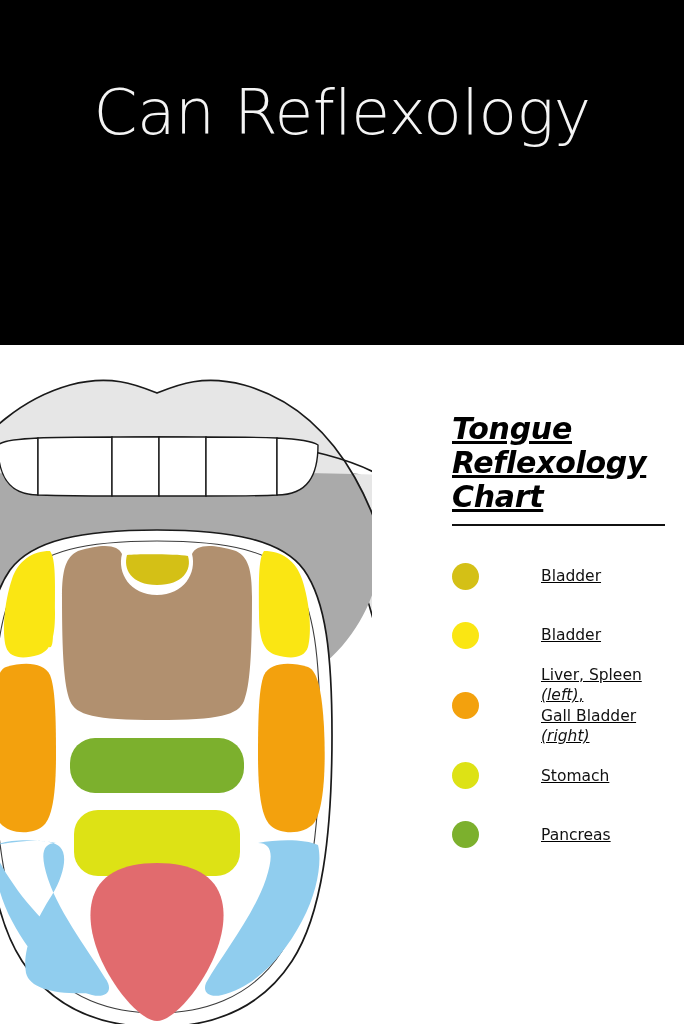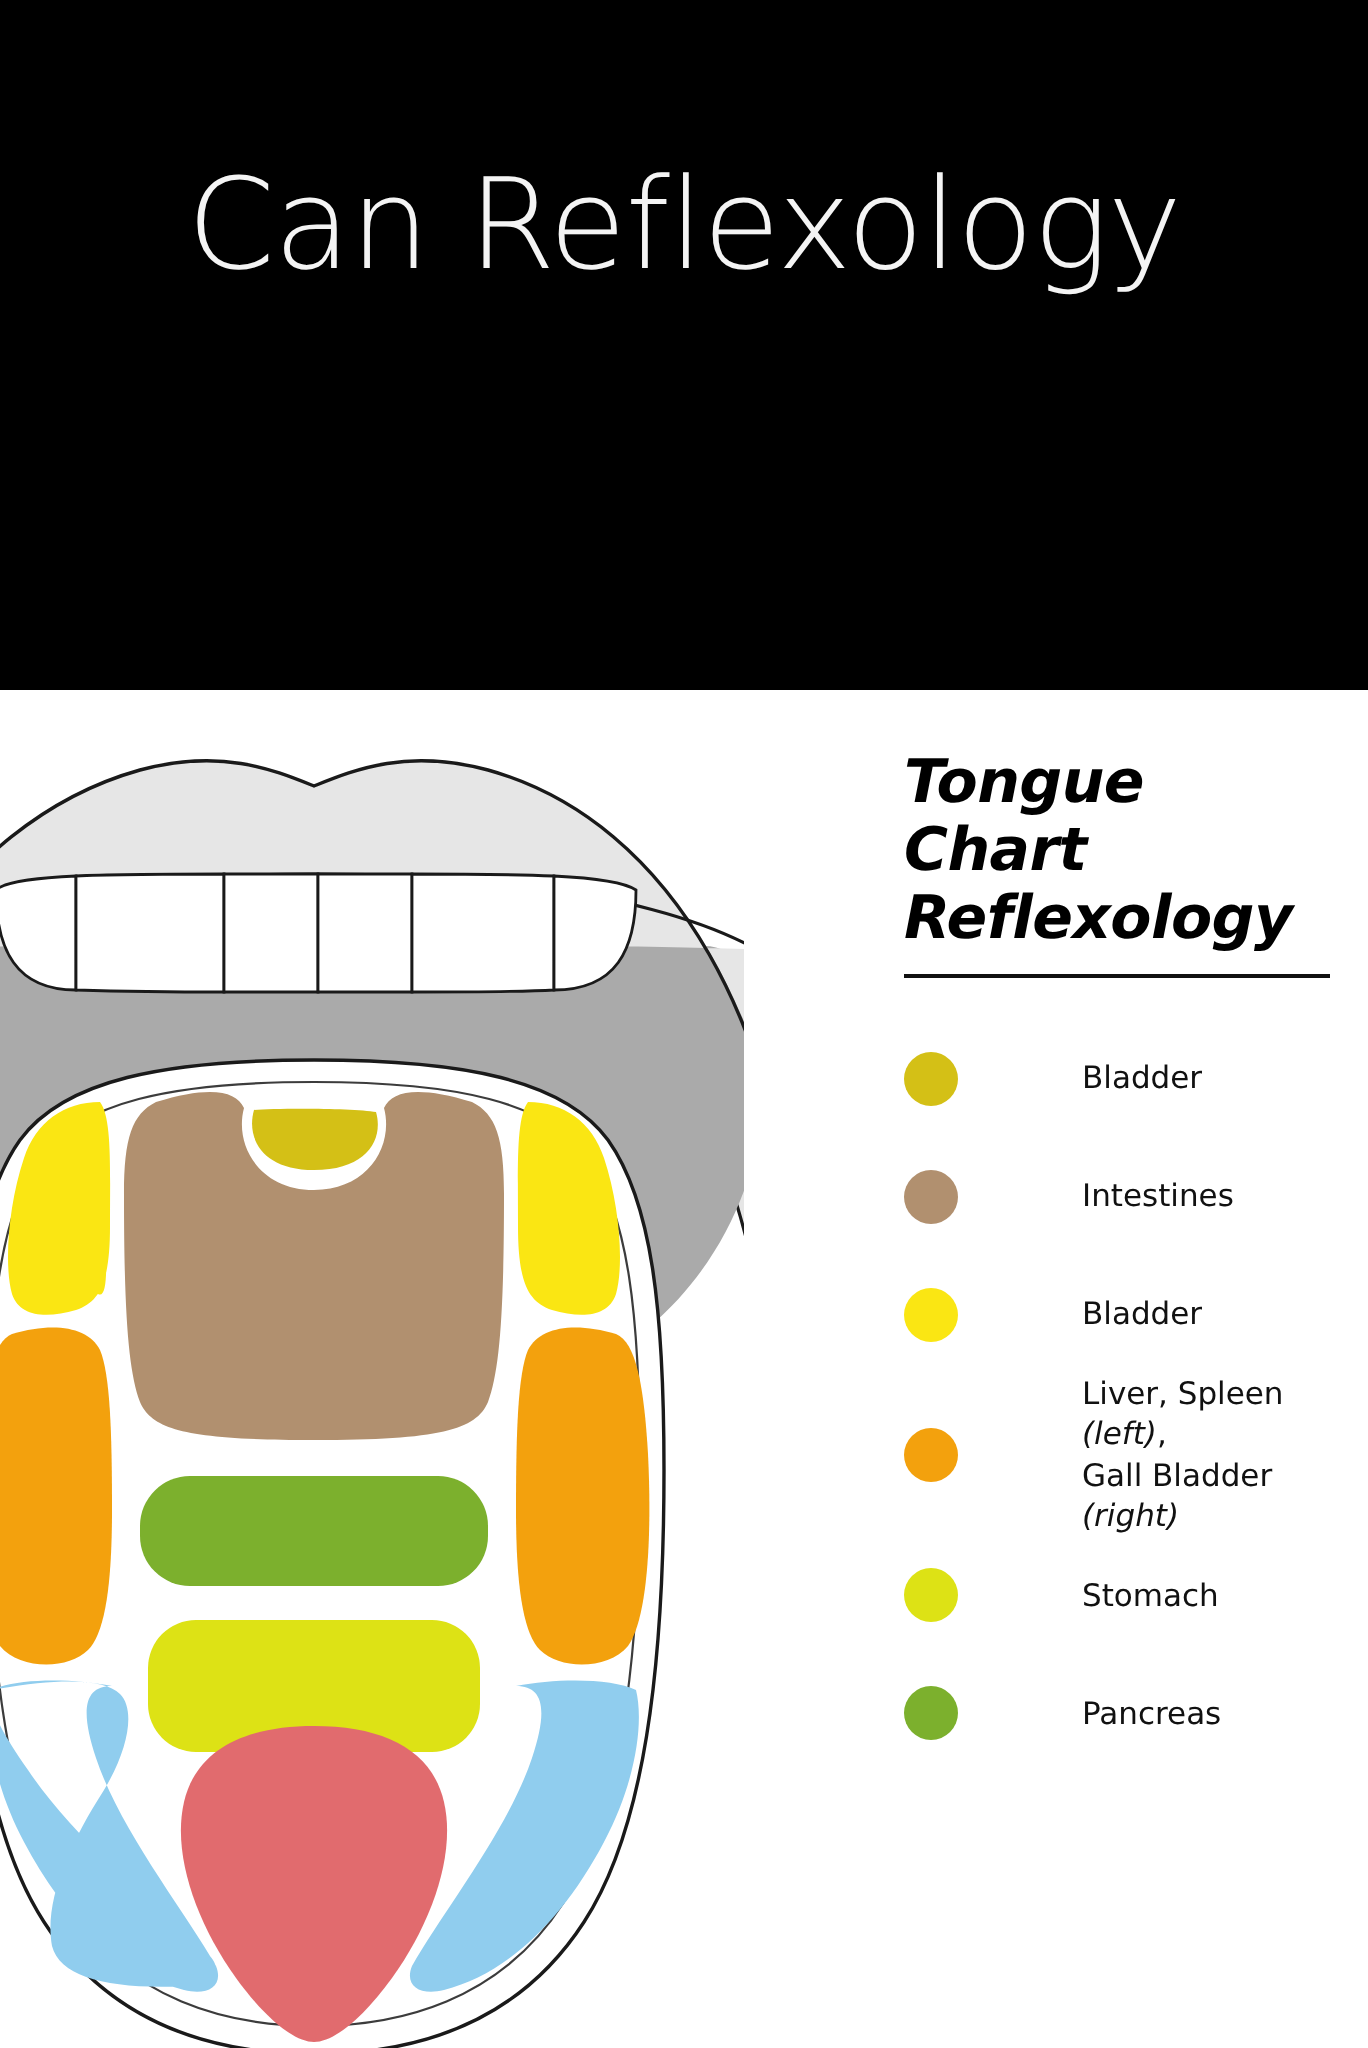--- a/index.html
+++ b/index.html
@@ -71,22 +71,23 @@
     top: 355px;
     width: 420px;
     height: 669px;
   }
   #art-svg { display: block; }
 
   
   #legend {
     position: absolute;
     left: 452px;
-    top: 375px;
+    top: 412px;
     width: 216px;
+    text-decoration: underline;
   }
   #legend-title {
     font-family: "DejaVu Sans", sans-serif;
     font-weight: bold;
     font-style: italic;
     font-size: 30px;
     line-height: 1.13;
     color: #000000;
     letter-spacing: -0.3px;
   }
@@ -308,34 +309,30 @@
                C 214 666, 228 656, 244 634
                C 264 606, 276 572, 270 546
                C 264 520, 240 508, 205 508 Z" fill="#e16b6e"></path>
     </svg>
 
   </div>
 
   <div id="legend">
     <div id="legend-title">
       <div>Tongue</div>
+      <div>Reflexology</div>
       <div>Chart</div>
-      <div>Reflexology</div>
     </div>
     <div id="legend-rule"></div>
     <div id="legend-list">
         <div class="legend-row">
           <span class="legend-swatch" style="background: rgb(212, 192, 22);"></span>
           <span class="legend-label">Bladder</span>
         </div>
         <div class="legend-row">
-          <span class="legend-swatch" style="background: rgb(177, 144, 111);"></span>
-          <span class="legend-label">Intestines</span>
-        </div>
-        <div class="legend-row">
           <span class="legend-swatch" style="background: rgb(250, 230, 19);"></span>
           <span class="legend-label">Bladder</span>
         </div>
         <div class="legend-row">
           <span class="legend-swatch" style="background: rgb(243, 161, 13);"></span>
           <span class="legend-label"><span>Liver,  Spleen </span><i>(left)</i><span>,</span><br><span>Gall Bladder </span><i>(right)</i></span>
         </div>
         <div class="legend-row">
           <span class="legend-swatch" style="background: rgb(221, 226, 21);"></span>
           <span class="legend-label">Stomach</span>

